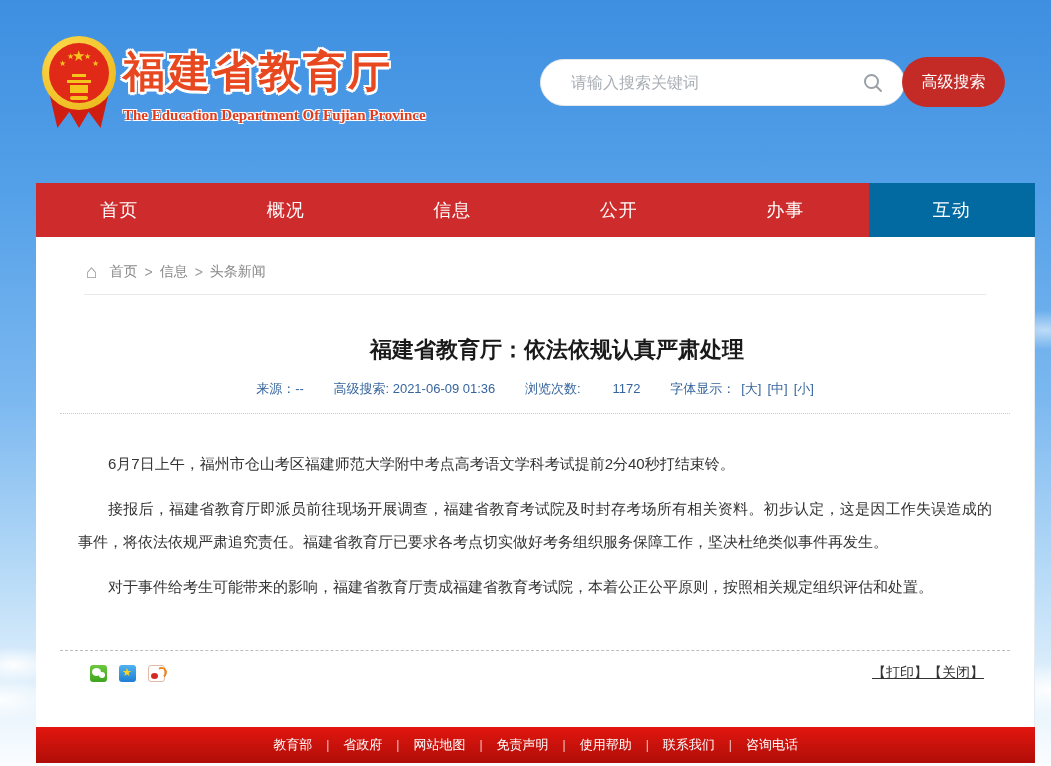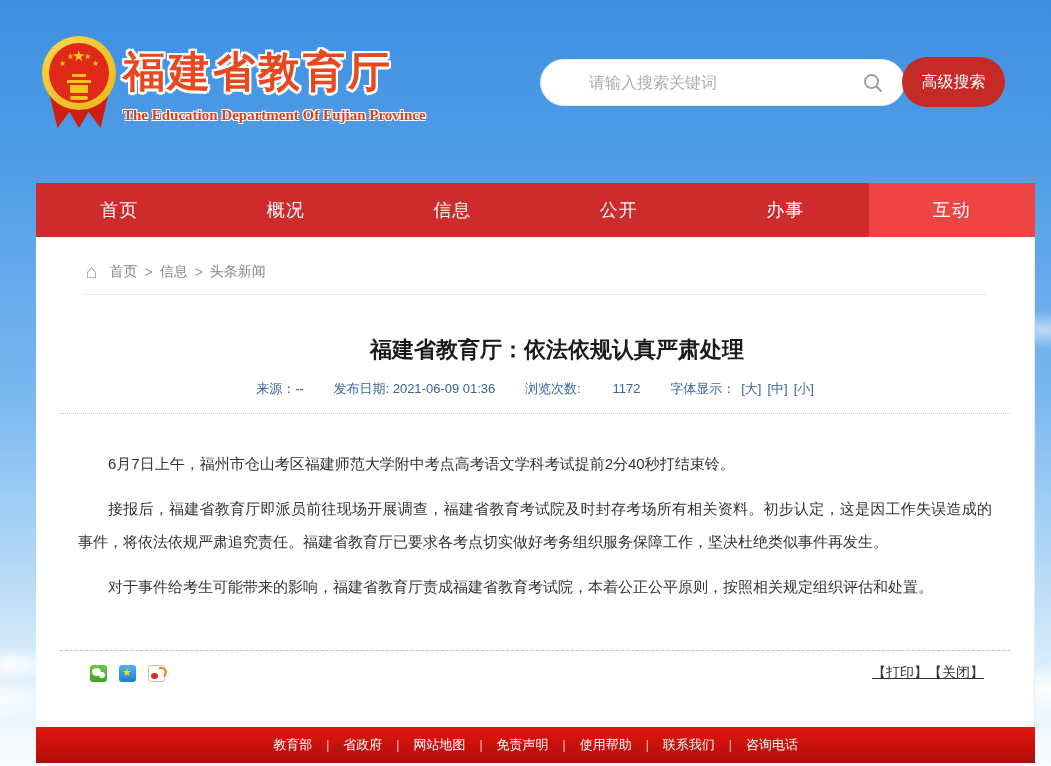--- a/index.html
+++ b/index.html
@@ -42,31 +42,31 @@
   }
   .site-subtitle{
     margin-top:7px; font-family:"Liberation Serif","DejaVu Serif",serif; font-weight:bold;
     font-size:15px; color:#E23A1C;
     text-shadow:-1px -1px 0 #fff,1px -1px 0 #fff,-1px 1px 0 #fff,1px 1px 0 #fff;
   }
 
   .search-box{position:absolute; left:540px; top:59px; width:365px; height:47px;
     background:#fff; border:1px solid #E3E6EA; border-radius:24px; display:flex; align-items:center;}
   .search-box input{flex:1; border:none; outline:none; background:transparent;
-    padding:0 10px 0 48px; font-size:16px; color:#333; font-family:inherit;}
+    padding:0 10px 0 30px; font-size:16px; color:#333; font-family:inherit;}
   .search-box input::placeholder{color:#A9AfB5;}
   .search-icon{margin-right:20px; display:flex;}
   .adv-btn{position:absolute; left:902px; top:57px; width:103px; height:50px; border:none;
     border-radius:25px; background:#C52B26; color:#fff; font-size:16px; cursor:pointer; font-family:inherit;}
 
   
   .nav{position:absolute; left:36px; top:183px; width:999px; height:54px; display:flex; background:#CE2C2C;}
   .nav-item{flex:1; display:flex; align-items:center; justify-content:center;
     color:#fff; font-size:18px; letter-spacing:1px; text-decoration:none; cursor:pointer;}
-  .nav-item.active{background:#ef4444;}
+  .nav-item.active{background:#0369a1;}
 
   
   .panel{position:absolute; left:36px; top:237px; width:999px; height:490px; background:#fff;
     border-right:1px solid #E8ECEF;}
   .breadcrumb{padding:25px 48px 13px 50px; font-size:14px; color:#888; display:flex; align-items:center;}
   .home-icon{color:#9A9A9A; font-size:19px; margin-right:12px; line-height:1;}
   .bc-sep{margin:0 7px; color:#999;}
   .bc-link{color:#888; cursor:pointer;}
   .bc-divider{margin:0 48px; border-bottom:1px solid #EAEAEA;}
 
@@ -157,21 +157,21 @@
       <span class="bc-link">信息</span>
       <span class="bc-sep">&gt;</span>
       <span class="bc-link">头条新闻</span>
     </div>
     <div class="bc-divider"></div>
 
     <h1 class="article-title">福建省教育厅：依法依规认真严肃处理</h1>
 
     <div class="article-meta">
       <span class="seg"><span>来源：</span><span>--</span></span>
-      <span class="seg"><span>发布日期:</span> <span>2021-06-09 01:36</span></span>
+      <span class="seg"><span>高级搜索:</span> <span>2021-06-09 01:36</span></span>
       <span class="seg"><span>浏览次数:</span><span class="views-val">1172</span></span>
       <span class="seg"><span>字体显示：</span><span class="font-opt">[大]</span><span class="font-opt">[中]</span><span class="font-opt">[小]</span></span>
     </div>
     <div class="meta-divider"></div>
 
     <div class="article-body">
       <p>6月7日上午，福州市仓山考区福建师范大学附中考点高考语文学科考试提前2分40秒打结束铃。</p>
       <p>接报后，福建省教育厅即派员前往现场开展调查，福建省教育考试院及时封存考场所有相关资料。初步认定，这是因工作失误造成的事件，将依法依规严肃追究责任。福建省教育厅已要求各考点切实做好考务组织服务保障工作，坚决杜绝类似事件再发生。</p>
       <p>对于事件给考生可能带来的影响，福建省教育厅责成福建省教育考试院，本着公正公平原则，按照相关规定组织评估和处置。</p>
     </div>

